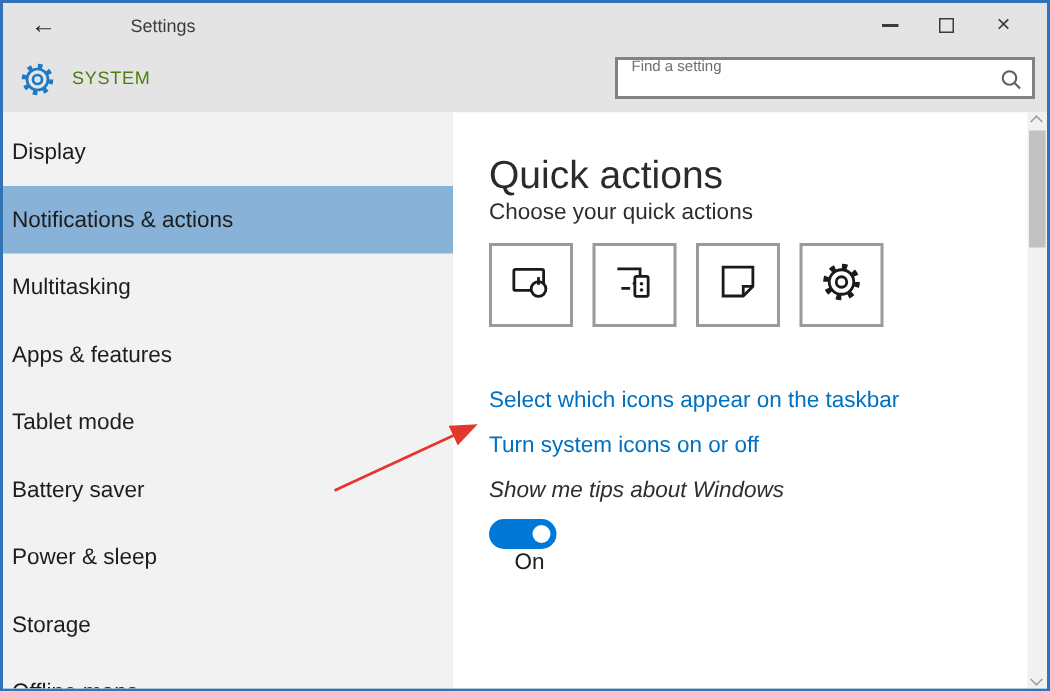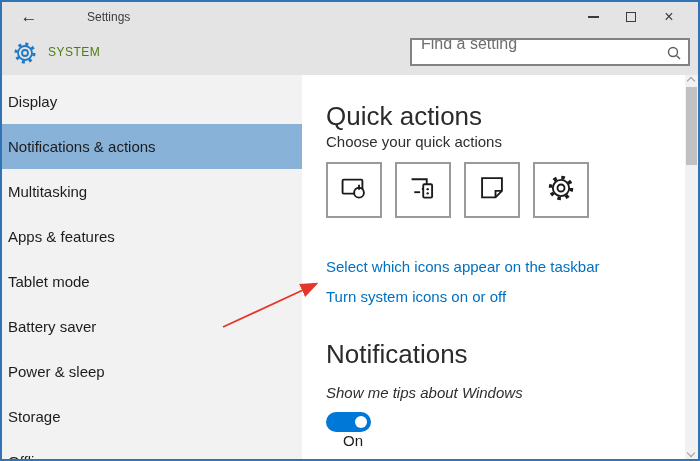--- a/index.html
+++ b/index.html
@@ -34,21 +34,21 @@
   .page-title {
     position:absolute; left:46px; top:43px; font-size:12px; color:#4d7c0f;
     letter-spacing:0.5px; font-weight:500;
   }
   .search-box {
     position:absolute; left:408px; top:36px; width:280px; height:28px;
     border:2px solid #828282; background:#fff;
   }
   .search-box input {
     position:absolute; left:0; top:0; width:100%; height:100%;
-    border:none; outline:none; padding:0 26px 16px 9px; font-size:16px;
+    border:none; outline:none; padding:0 26px 16px 9px; font-size:10px;
     color:#2b2b2b; background:transparent;
     font-family:"Liberation Sans","DejaVu Sans",sans-serif;
   }
   .search-box input::placeholder { color:#6e6e6e; opacity:1; }
   .search-glyph { position:absolute; right:6px; top:5px; }
   
   .sidebar {
     position:absolute; top:73px; left:0; width:300px; bottom:0;
     background:#f2f2f2; padding-top:4px; overflow:hidden;
   }
@@ -187,21 +187,20 @@
             <circle cx="12" cy="12" r="7" stroke="#1a1a1a" stroke-width="1.6"></circle>
             <circle cx="12" cy="12" r="3" stroke="#1a1a1a" stroke-width="1.6"></circle>
           </svg>
         </span>
       </div>
     </div>
 
     <div class="link link-1">Select which icons appear on the taskbar</div>
     <div class="link link-2">Turn system icons on or off</div>
 
-    <div class="h-big h-notif">Notifications</div>
     <div class="setting-label">Show me tips about Windows</div>
     <div class="toggle-row">
       <div class="toggle">
         <div class="knob"></div>
       </div>
       <div class="toggle-state">On</div>
     </div>
   </div>
 
   <div class="scrollbar">

